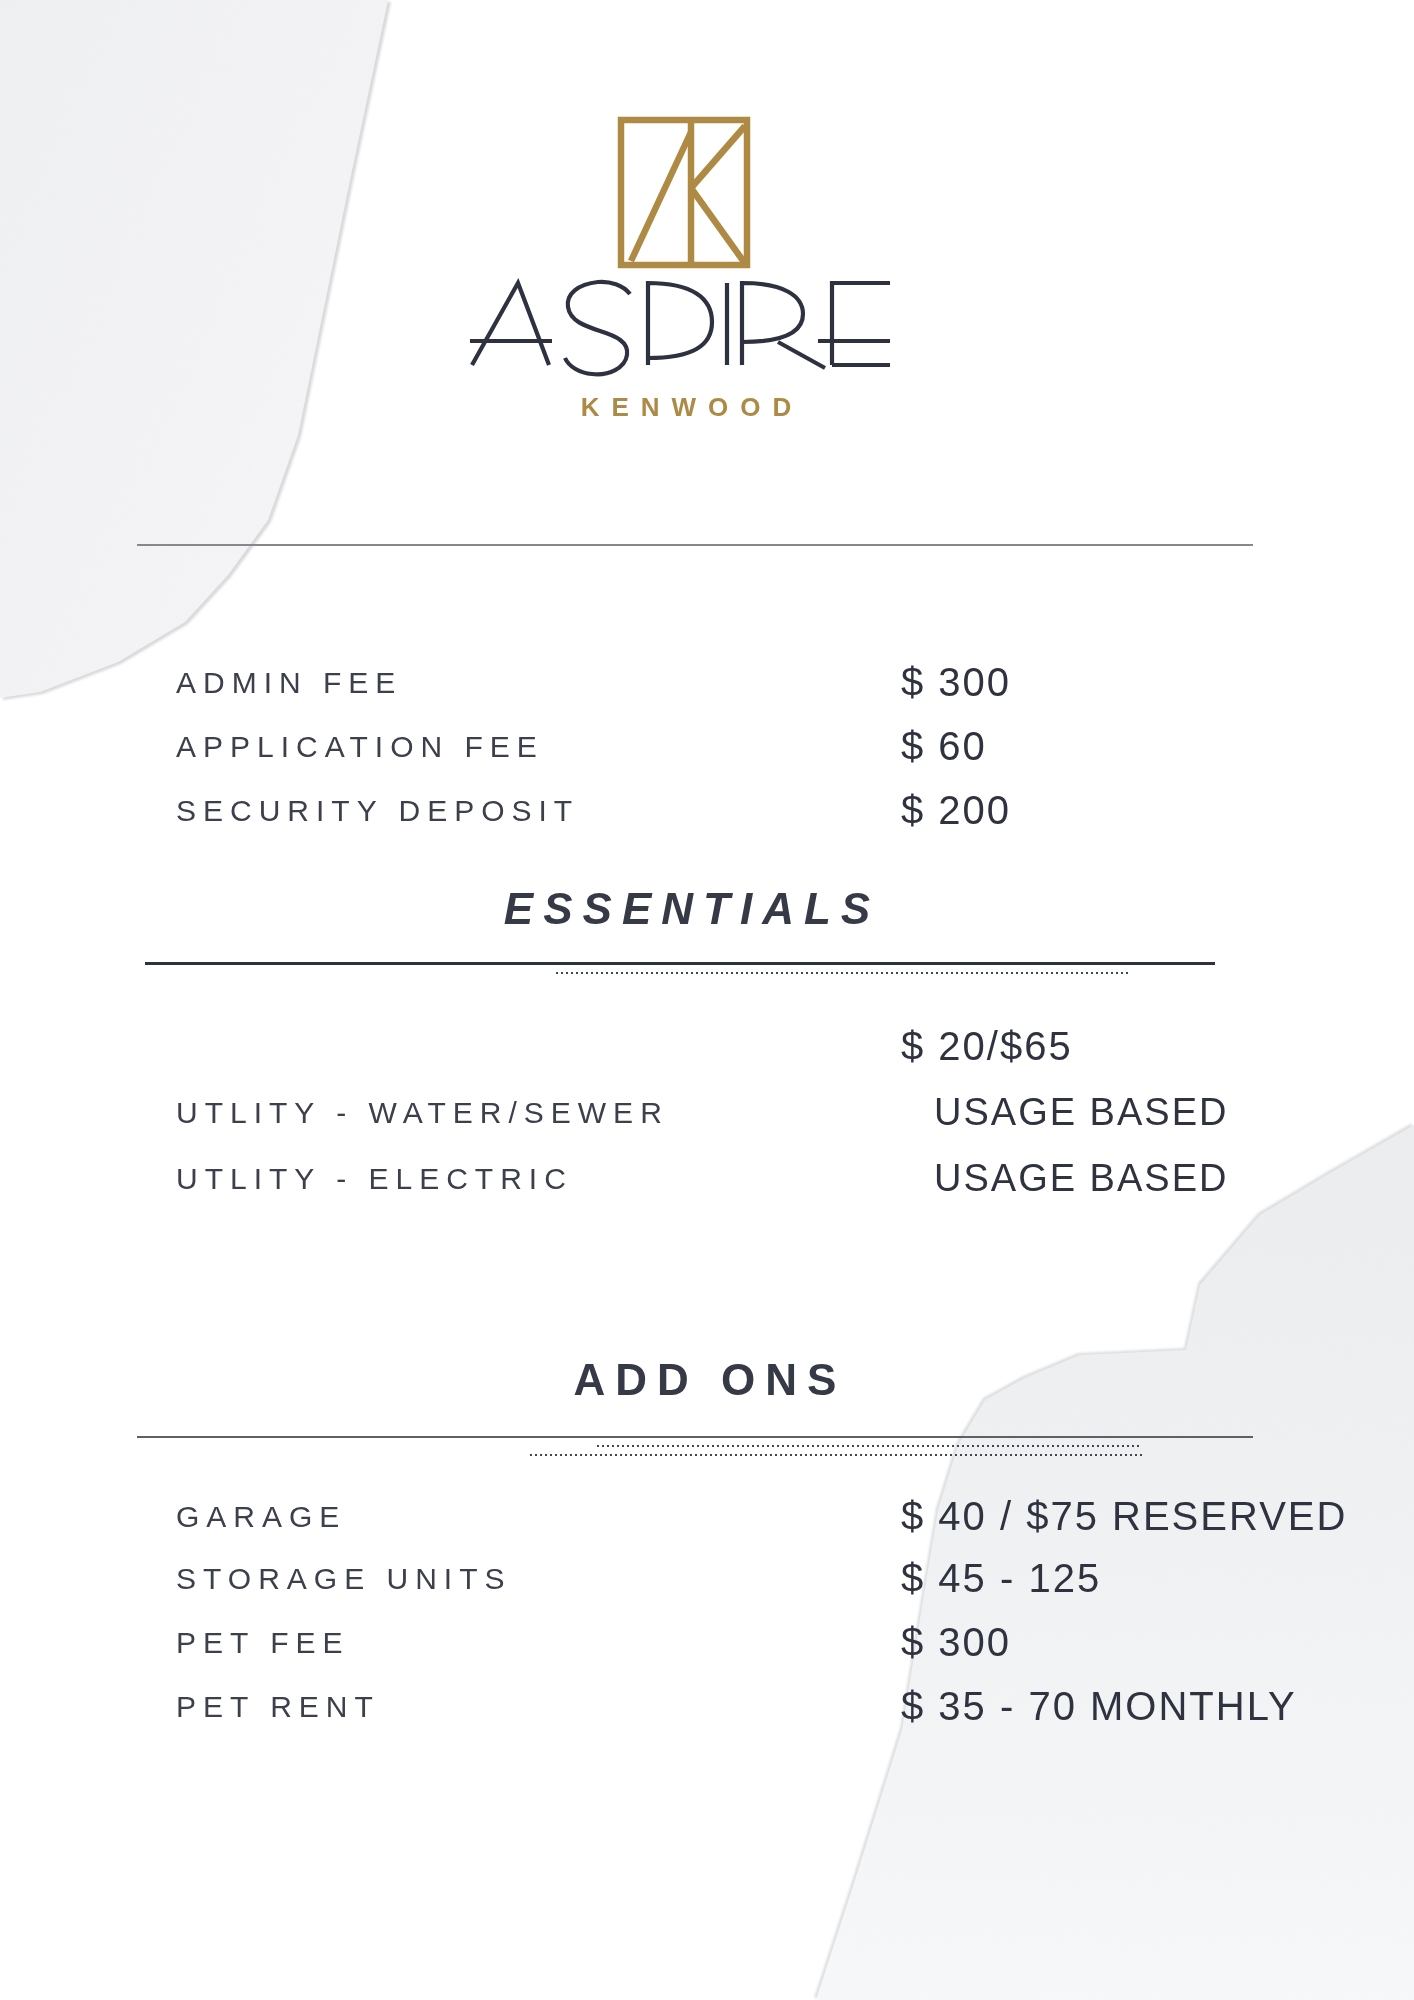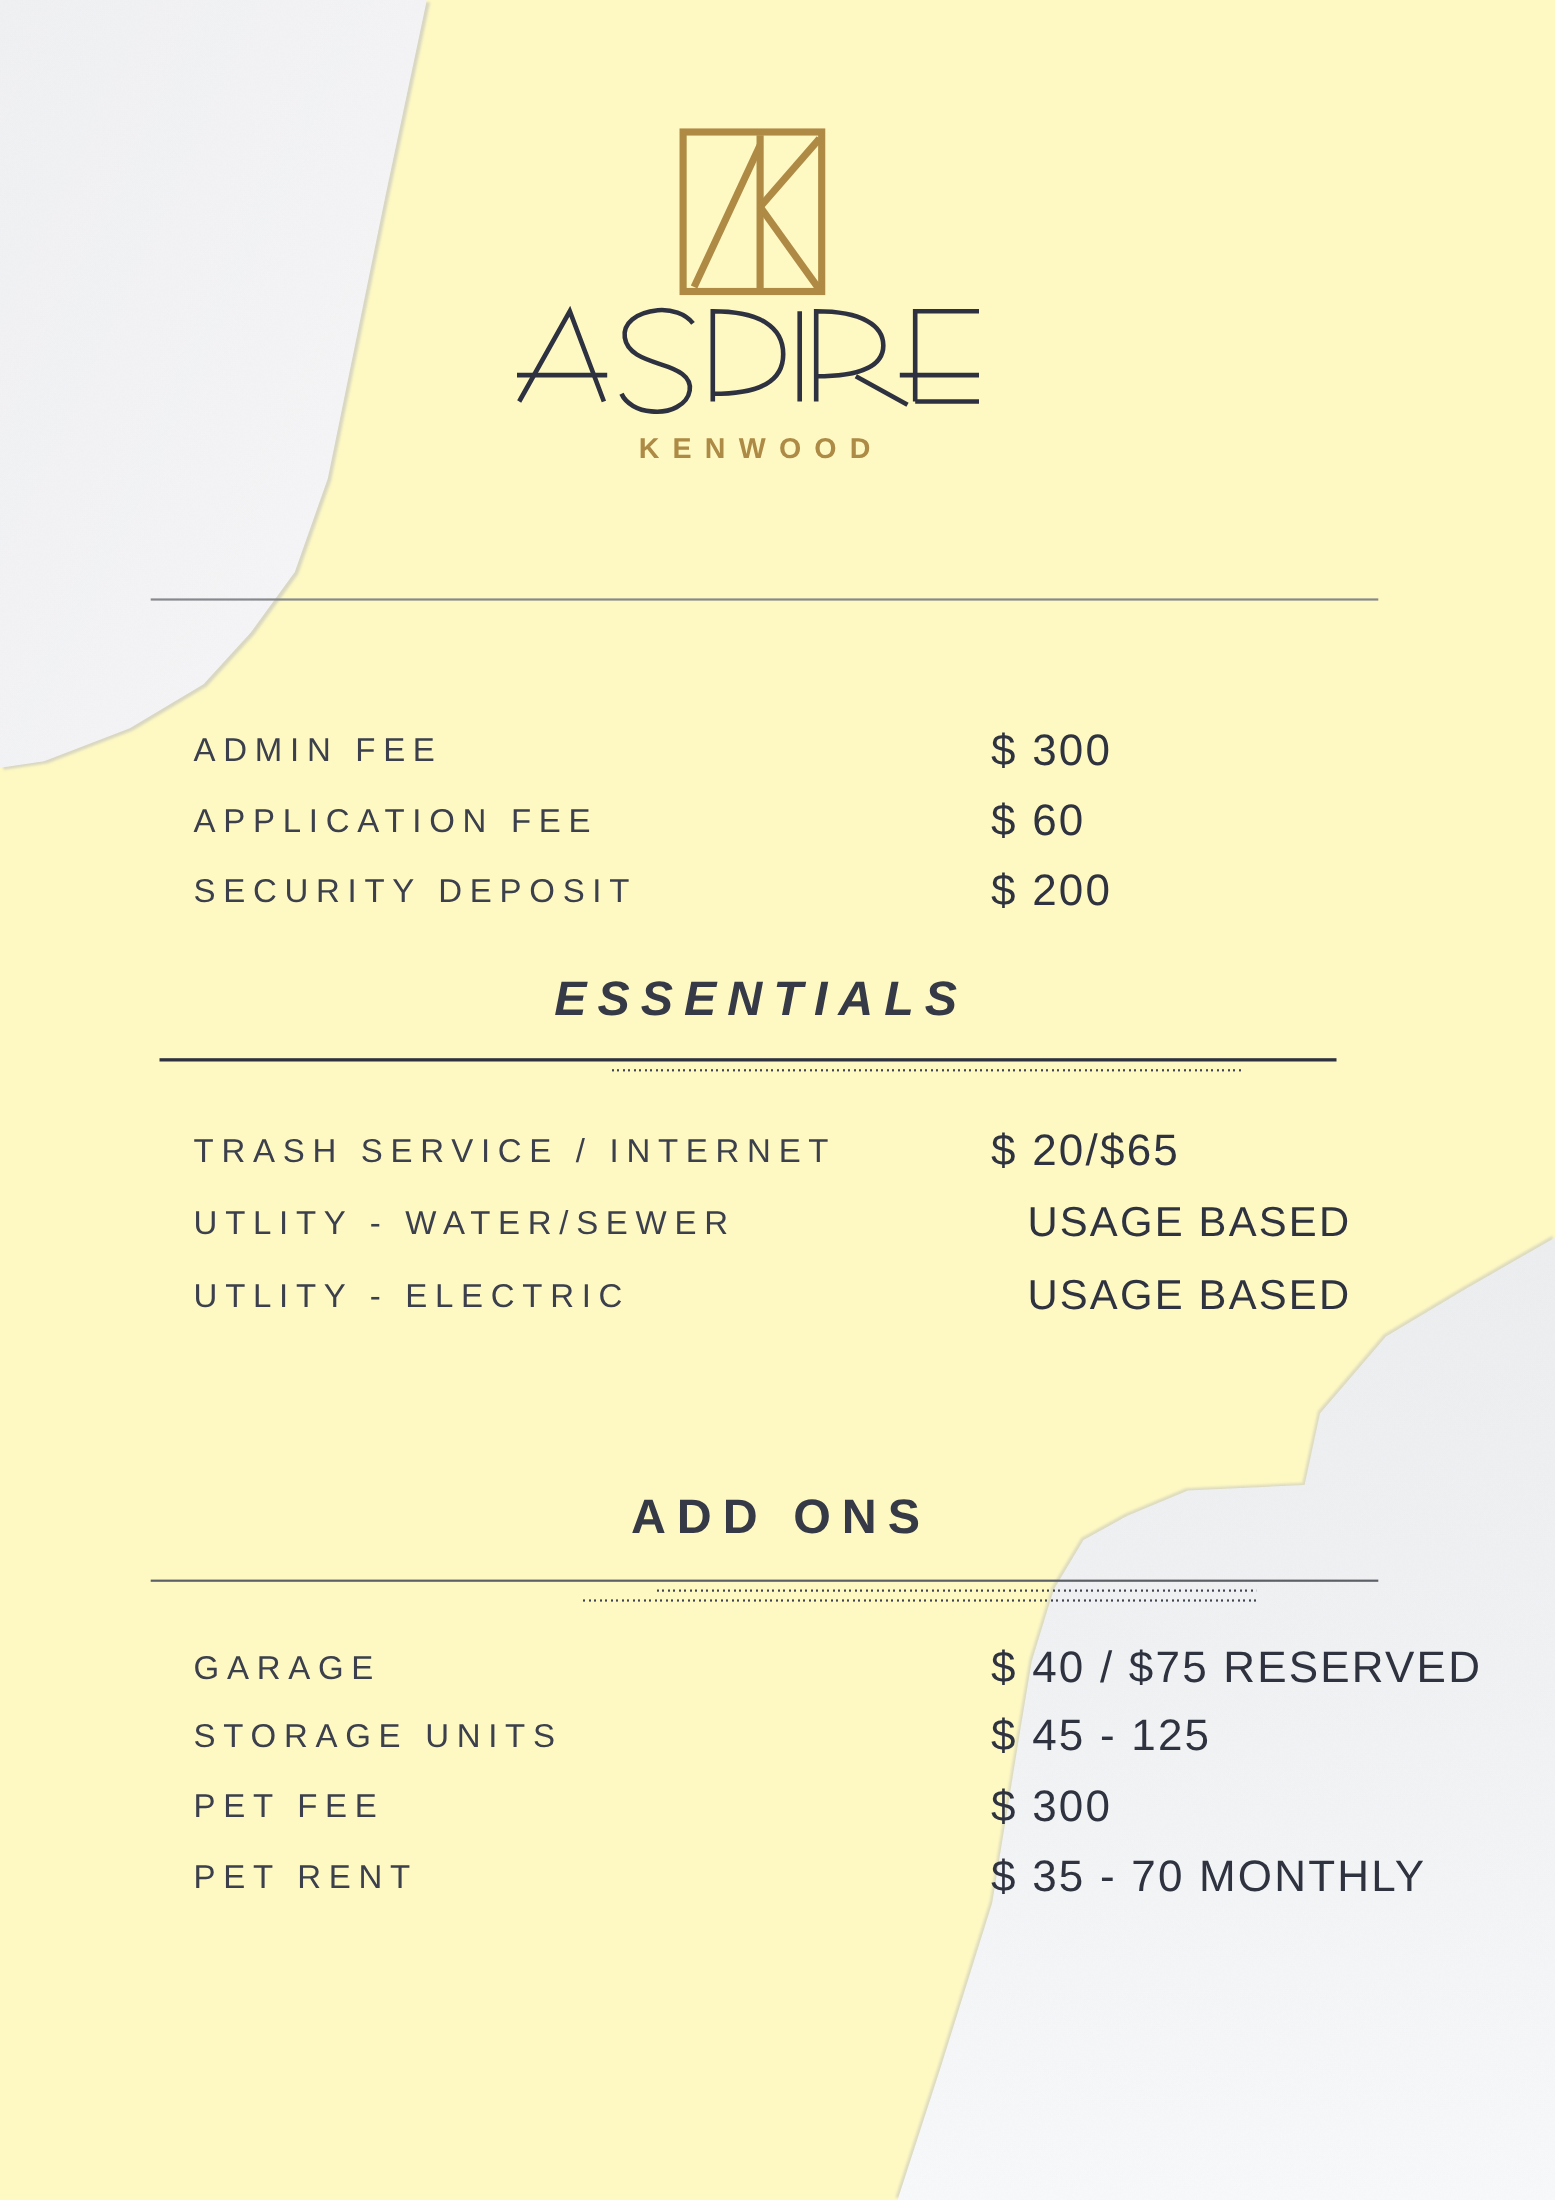--- a/index.html
+++ b/index.html
@@ -1,21 +1,21 @@
 <!DOCTYPE html>
 <html><head>
 <meta charset="utf-8">
 <title>Aspire Kenwood — Fee Breakdown</title>
 <style>
   html,body{margin:0;padding:0;background:#e8e8e8;}
   .page{
     position:relative;
     width:1414px;height:2000px;
     margin:0 auto;
-    background:#fef9c3;
+    background:#ffffff;
     overflow:hidden;
     font-family:"Liberation Sans", sans-serif;
     color:#363a47;
   }
   
   .tex-wrap-tl{position:absolute;left:0;top:0;width:400px;height:710px;
     filter:drop-shadow(3px 2px 1px rgba(185,187,192,.55));}
   .tex-tl{position:absolute;inset:0;
     background:linear-gradient(115deg,#eff0f2 0%,#f3f3f5 55%,#f7f7f8 100%);
     clip-path:polygon(0 0,388px 0,350px 180px,298px 435px,268px 520px,228px 575px,185px 622px,118px 662px,40px 692px,0 698px);}
@@ -140,21 +140,20 @@
   <div class="fee-row" style="top:790px">
     <span class="fee-label">SECURITY DEPOSIT</span>
     <span class="fee-value">$ 200</span>
   </div>
 
   <div class="section-title st-essentials">ESSENTIALS</div>
   <div class="rule rule-ess"></div>
   <div class="rule dotted dot-ess"></div>
 
   <div class="fee-row" style="top:1026px">
-    <span class="fee-label">TRASH SERVICE / INTERNET</span>
     <span class="fee-value">$ 20/$65</span>
   </div>
   <div class="fee-row" style="top:1092px">
     <span class="fee-label">UTLITY - WATER/SEWER</span>
     <span class="fee-value text-val">USAGE BASED</span>
   </div>
   <div class="fee-row" style="top:1158px">
     <span class="fee-label">UTLITY - ELECTRIC</span>
     <span class="fee-value text-val">USAGE BASED</span>
   </div>

